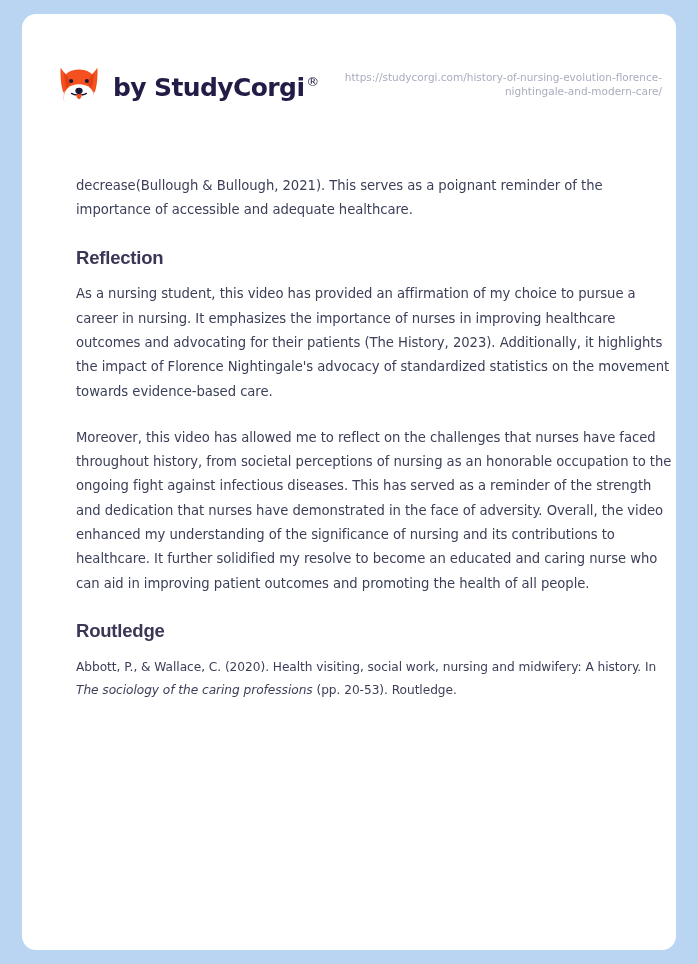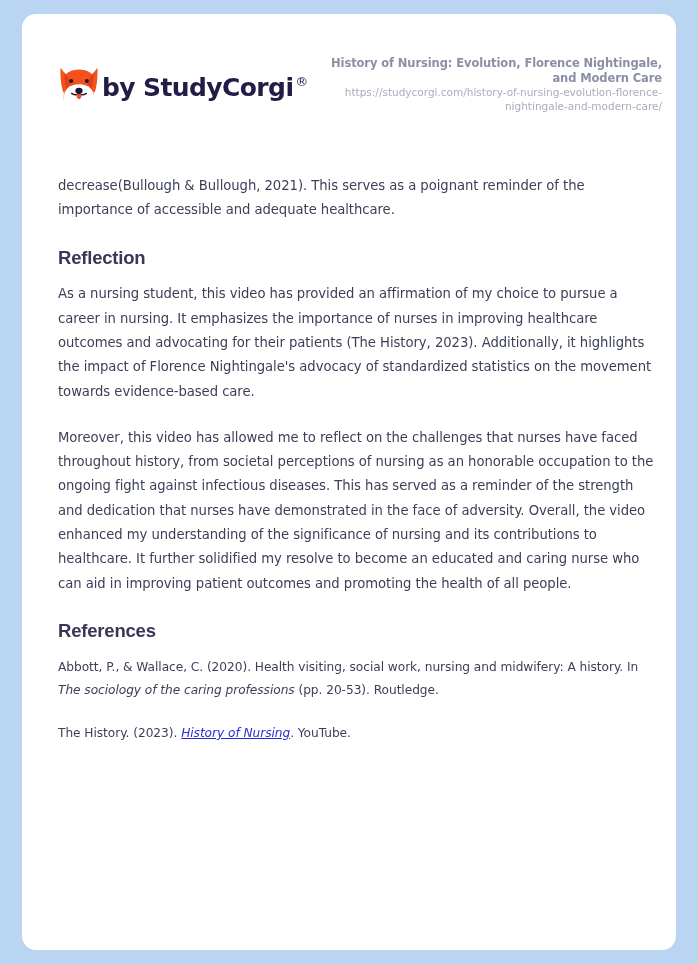--- a/index.html
+++ b/index.html
@@ -34,20 +34,21 @@
     height: 132px;
     box-sizing: border-box;
     padding: 0 14px 0 34px;
     display: flex;
     align-items: center;
     justify-content: space-between;
   }
   .brand {
     display: flex;
     align-items: center;
+    gap: 11px;
     margin-top: 14px;
   }
   .logo-mark {
     width: 46px;
     height: 46px;
     flex: 0 0 46px;
     display: block;
   }
   .brand-text {
     font-family: "DejaVu Sans", sans-serif;
@@ -85,21 +86,21 @@
     font-family: "DejaVu Sans", sans-serif;
     font-size: 10.5px;
     line-height: 1.32;
     color: #a9adbd;
     word-break: break-word;
   }
 
   
   .content {
     position: absolute;
-    left: 36px;
+    left: 54px;
     top: 160px;
     width: 596px;
   }
   p.para {
     margin: 0 0 22px 0;
     font-family: "DejaVu Sans", sans-serif;
     font-size: 13.2px;
     line-height: 1.84;
     color: #3b3f58;
     letter-spacing: -0.05px;
@@ -162,38 +163,36 @@
           <path d="M44 66 C44 80 56 80 56 66 Z" fill="#f4511e"></path>
         </svg>
       </span>
       <span class="brand-text">
         <span>by StudyCorgi</span>
           <span class="brand-reg">®</span>
       </span>
     </div>
 
     <div class="doc-meta">
-      <div class="doc-title">History of Nursing: Evolution, Florence Nightingale, and Modern Care</div>
       <div class="doc-url">https://studycorgi.com/history-of-nursing-evolution-florence-nightingale-and-modern-care/</div>
     </div>
 
   </div>
 
   <div class="content">
 
     <p class="para">decrease(Bullough &amp; Bullough, 2021). This serves as a poignant reminder of the importance of accessible and adequate healthcare.</p>
 
     <h2 class="section-heading">Reflection</h2>
 
     <p class="para">As a nursing student, this video has provided an affirmation of my choice to pursue a career in nursing. It emphasizes the importance of nurses in improving healthcare outcomes and advocating for their patients (The History, 2023). Additionally, it highlights the impact of Florence Nightingale's advocacy of standardized statistics on the movement towards evidence-based care.</p>
 
     <p class="para">Moreover, this video has allowed me to reflect on the challenges that nurses have faced throughout history, from societal perceptions of nursing as an honorable occupation to the ongoing fight against infectious diseases. This has served as a reminder of the strength and dedication that nurses have demonstrated in the face of adversity. Overall, the video enhanced my understanding of the significance of nursing and its contributions to healthcare. It further solidified my resolve to become an educated and caring nurse who can aid in improving patient outcomes and promoting the health of all people.</p>
 
-    <h2 class="section-heading">References</h2>
+    <h2 class="section-heading">Routledge</h2>
 
     <p class="ref"><span>Abbott, P., &amp; Wallace, C. (2020). Health visiting, social work, nursing and midwifery: A history. In </span><span class="it">The sociology of the caring professions</span><span> (pp. 20-53). Routledge.</span></p>
 
 
-    <p class="ref"><span>The History. (2023). </span><a class="ref-link" href="#">History of Nursing</a><span>. YouTube.</span></p>
 
   </div>
 
 </div>
 
 </body></html>

